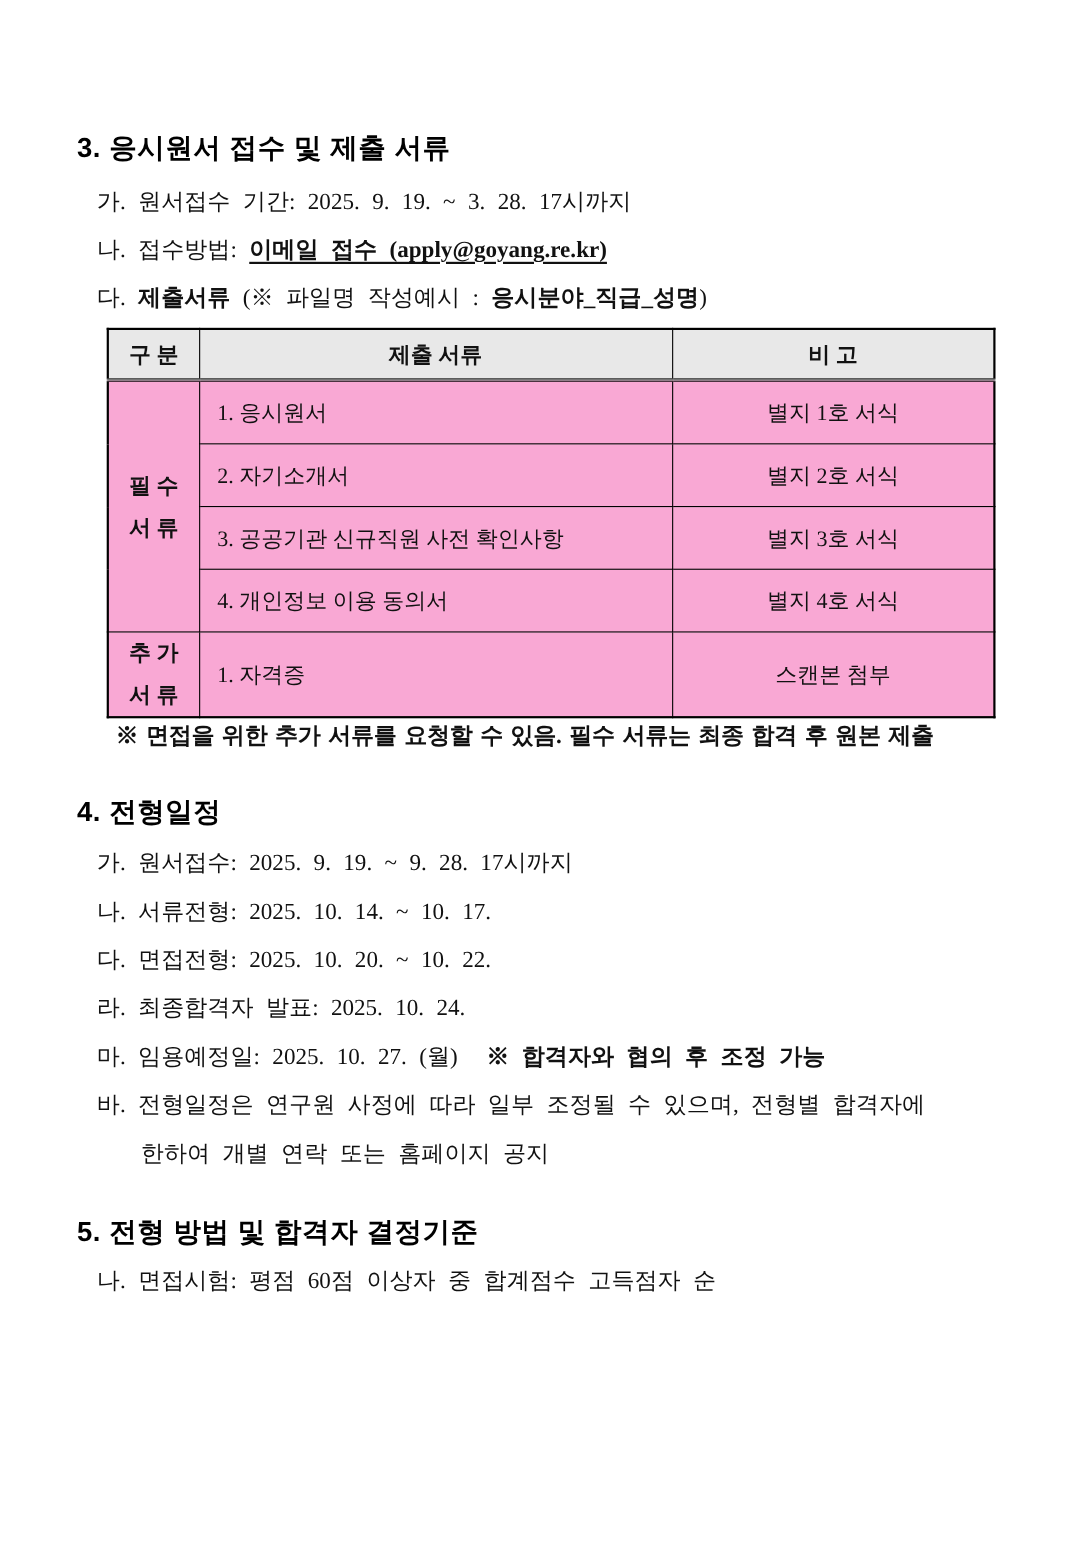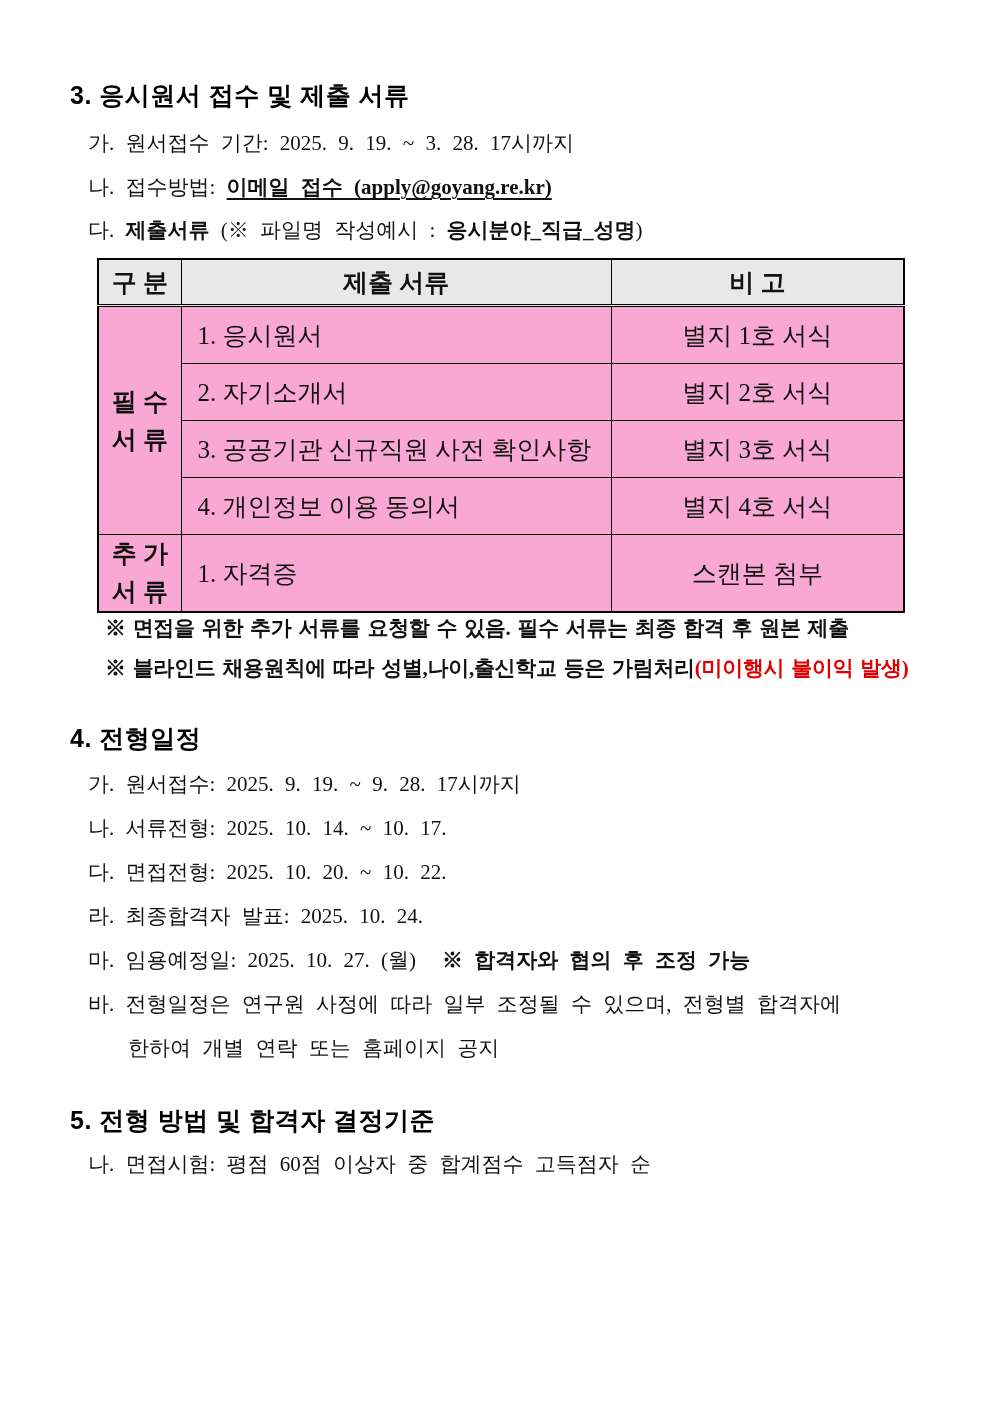--- a/index.html
+++ b/index.html
@@ -2,21 +2,21 @@
 <html><head>
 <meta charset="utf-8">
 <style>
   html, body { margin:0; padding:0; background:#ffffff; }
   body {
     width:992px; height:1403px;
     color:#111111;
     font-family:"Liberation Serif","DejaVu Serif",serif;
     overflow:hidden;
   }
-  .page { padding-top:80px; }
+  .page { padding-top:120px; }
 
   h2.sec-title {
     margin:0 0 0 70px;
     font-family:"Liberation Sans","DejaVu Sans",sans-serif;
     font-weight:900;
     font-size:25px;
     line-height:30px;
     letter-spacing:0.5px;
     color:#000000;
   }
@@ -37,21 +37,21 @@
 
   table.doc-table {
     margin:13px 0 0 97px;
     width:806px;
     border-collapse:collapse;
     table-layout:fixed;
     border:2px solid #000000;
   }
   .doc-table th, .doc-table td {
     border:1px solid #000000;
-    font-size:25px;
+    font-size:20px;
     vertical-align:middle;
   }
   .doc-table th {
     background:#e8e8e8;
     font-weight:bold;
     height:42px;
     text-align:center;
     border-bottom:3px double #000000;
   }
   .doc-table td { height:54px; background:#f9a8d4; }
@@ -134,21 +134,20 @@
       </tr>
       <tr class="r-last">
         <td class="cell-group"><span>추 가</span><br><span>서 류</span></td>
         <td class="cell-doc">1. 자격증</td>
         <td class="cell-note">스캔본 첨부</td>
       </tr>
     </tbody>
   </table>
 
   <p class="note-line" id="note1">※ 면접을 위한 추가 서류를 요청할 수 있음. 필수 서류는 최종 합격 후 원본 제출</p>
-  <p class="note-line" id="note2"><span>※ 블라인드 채용원칙에 따라 성별,나이,출신학교 등은 가림처리</span><span class="red">(미이행시 불이익 발생)</span></p>
 
   <h2 class="sec-title" id="sec4-title">4. 전형일정</h2>
 
   <p class="li" id="sec4-ga">가. 원서접수: 2025. 9. 19. ~ 9. 28. 17시까지</p>
   <p class="li" id="sec4-na">나. 서류전형: 2025. 10. 14. ~ 10. 17.</p>
   <p class="li" id="sec4-da">다. 면접전형: 2025. 10. 20. ~ 10. 22.</p>
   <p class="li" id="sec4-ra">라. 최종합격자 발표: 2025. 10. 24.</p>
   <p class="li" id="sec4-ma"><span>마. 임용예정일: 2025. 10. 27. (월)</span><span class="ma-bold">※ 합격자와 협의 후 조정 가능</span></p>
   <p class="li" id="sec4-ba"><span>바. 전형일정은 연구원 사정에 따라 일부 조정될 수 있으며, 전형별 합격자에</span><span class="ba-cont">한하여 개별 연락 또는 홈페이지 공지</span></p>
 

